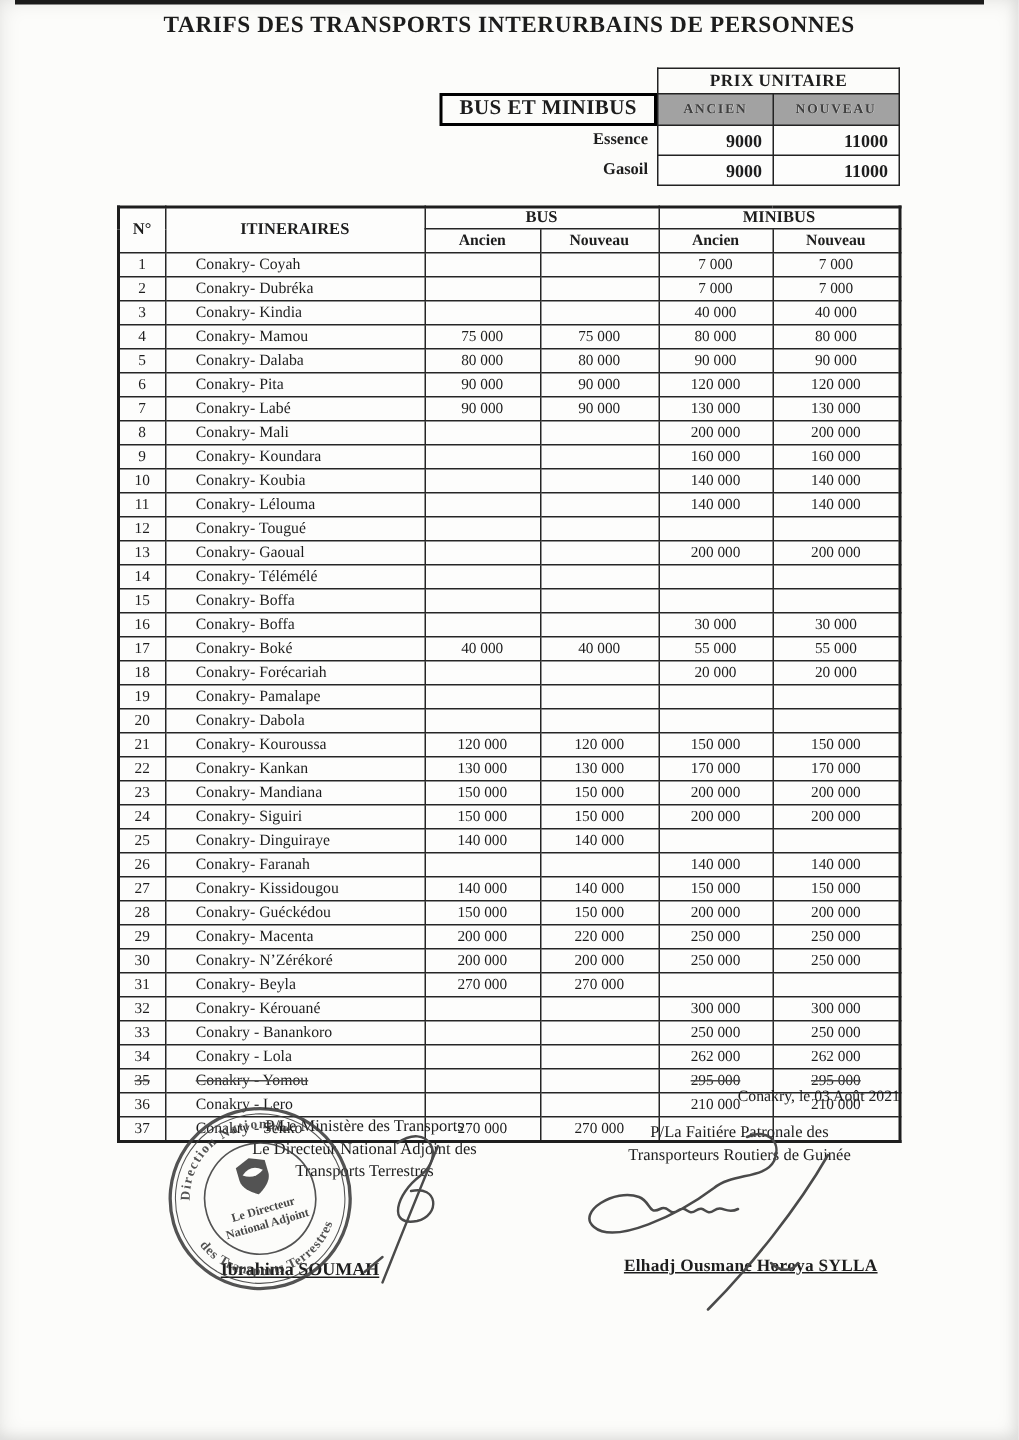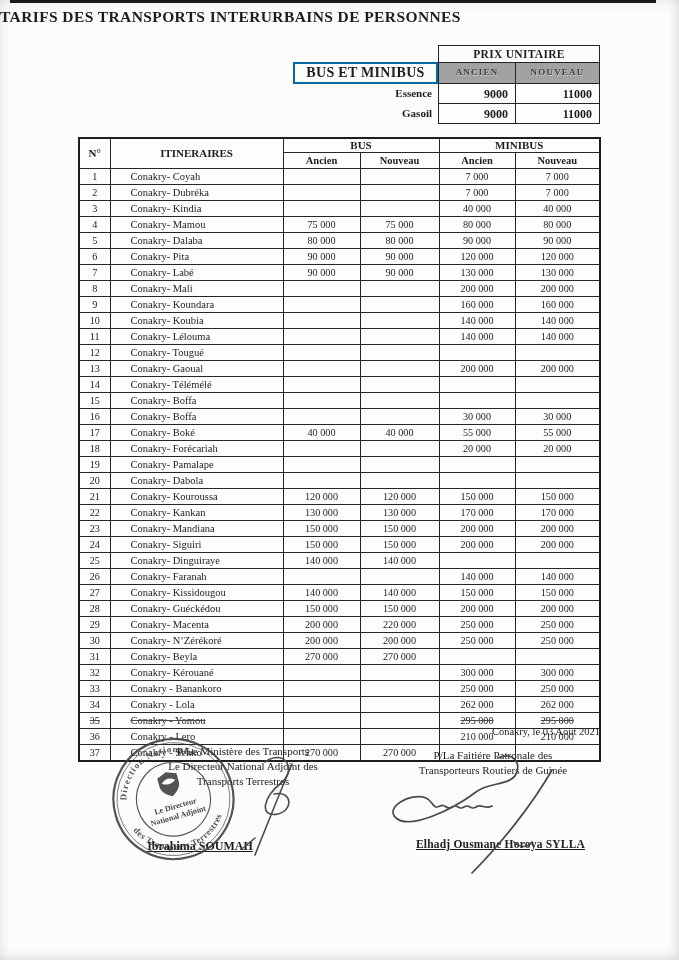--- a/index.html
+++ b/index.html
@@ -15,37 +15,37 @@
     position:absolute;left:0;top:0;width:679px;height:960px;
     background:#fcfcfa;
     box-shadow:inset 0 0 14px rgba(0,0,0,0.10), inset -3px -3px 8px rgba(0,0,0,0.06);
   }
   .topbar{
     position:absolute;left:10px;top:0;width:646px;height:3px;
     background:#1b1b1b;
   }
   .doc-title{
     position:absolute;left:0;top:8px;width:679px;
-    text-align:left;font-weight:bold;font-size:15.5px;letter-spacing:0.4px;
+    text-align:center;font-weight:bold;font-size:15.5px;letter-spacing:0.4px;
   }
 
   
   .fuel{position:absolute;left:293px;top:45px;width:307px;font-size:11px;}
   .fuel .row{display:flex;}
   .fuel .c-label{width:145px;box-sizing:border-box;}
   .fuel .c-a{width:78px;box-sizing:border-box;}
   .fuel .c-n{width:84px;box-sizing:border-box;}
   .fuel .prix-header{
     margin-left:145px;width:162px;box-sizing:border-box;
     border:1.5px solid #222;border-bottom:none;
     text-align:center;font-weight:bold;font-size:11.5px;padding:2px 0 2px;
     letter-spacing:0.3px;
   }
   .fuel .bmlabel{
-    border:2px solid #0369a1;font-weight:bold;font-size:14px;text-align:center;
+    border:2px solid #000000;font-weight:bold;font-size:14px;text-align:center;
     padding:1px 0;letter-spacing:0.3px;
   }
   .fuel .gray{
     background:#a2a2a2;color:#3e3e3e;font-weight:bold;font-size:9px;
     letter-spacing:1.2px;text-align:center;border:1.5px solid #222;
     padding:3.5px 0 2.5px;text-shadow:0.5px 0.5px 0 #cfcfcf;
   }
   .fuel .flabel{
     font-weight:bold;text-align:right;padding:3px 6px 2px 0;font-size:11px;
   }

